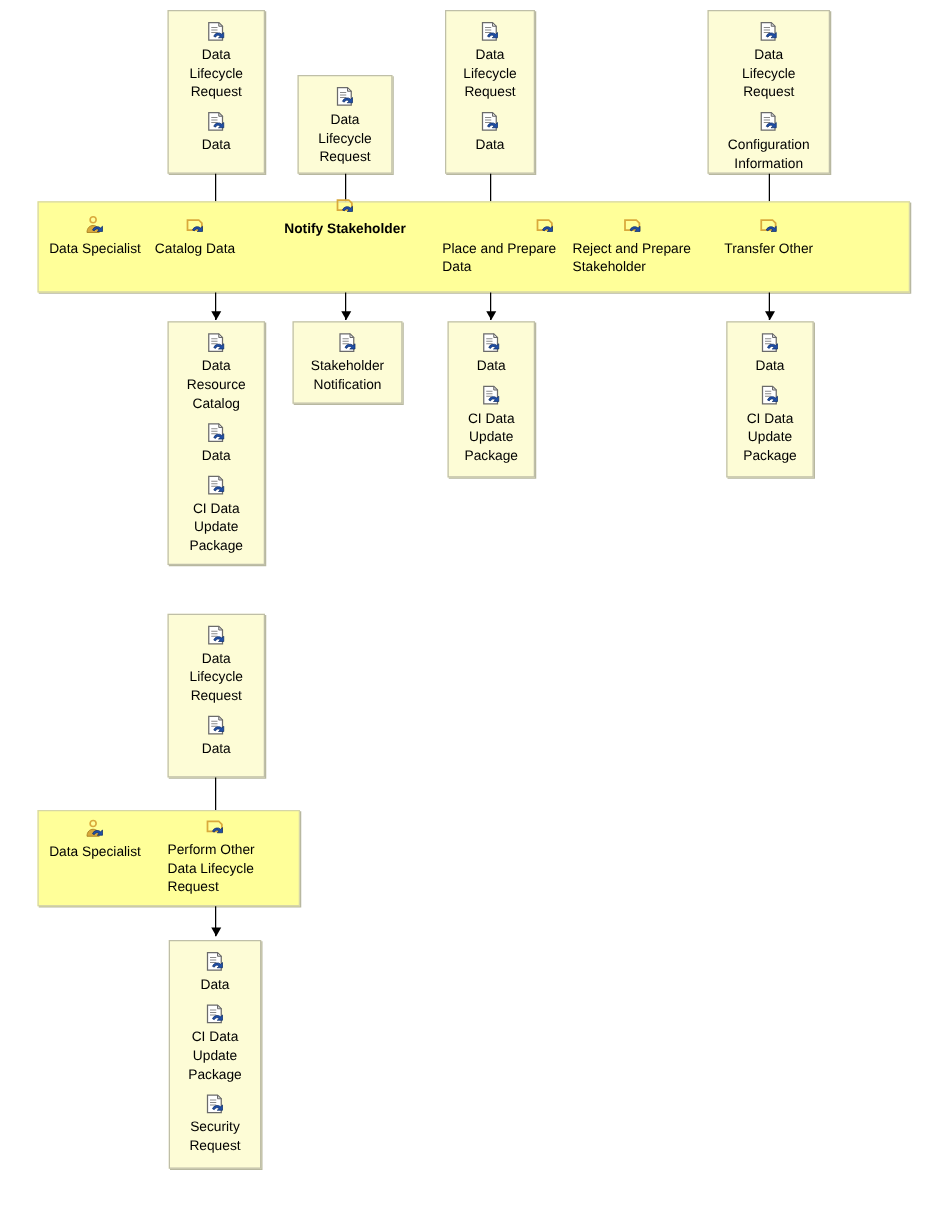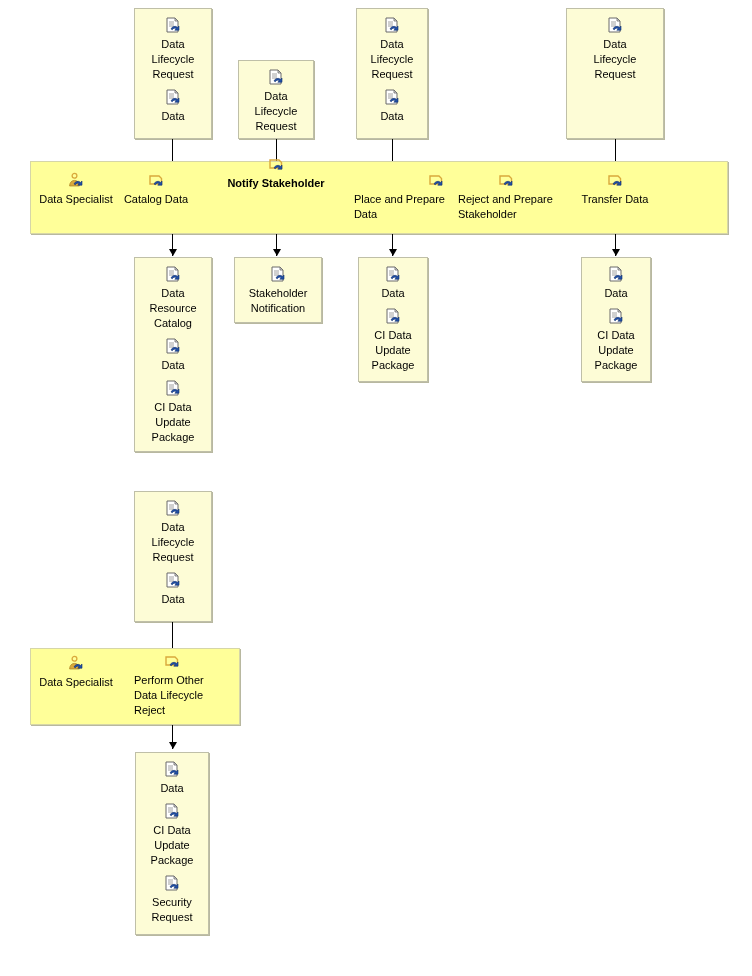--- a/index.html
+++ b/index.html
@@ -205,20 +205,36 @@
               <line x1="5" y1="7" x2="10" y2="7"></line>
               <line x1="5" y1="9" x2="10" y2="9"></line>
             </g>
             <path d="M7 12 a4 4 0 0 1 6.5 -1.6 l1.5 -1.4 v4.2 h-4.2 l1.5 -1.4 a2.4 2.4 0 0 0 -3.9 0.9 z" fill="#1f4fa8" stroke="#12306b" stroke-width="0.6"></path>
           </svg>
         </span>
       <span class="lbl">Data
 Lifecycle
 Request</span>
     </div>
+    <div class="item">
+      <span class="icon">
+          <svg viewBox="0 0 18 18" width="18" height="18" xmlns="http://www.w3.org/2000/svg">
+            <path d="M3 1 h8 l3 3 v11 h-11 z" fill="#ffffff" stroke="#6b6b6b" stroke-width="1"></path>
+            <path d="M11 1 v3 h3 z" fill="#d8d8d8" stroke="#6b6b6b" stroke-width="0.8"></path>
+            <g stroke="#8a8a8a" stroke-width="0.8">
+              <line x1="5" y1="5" x2="10" y2="5"></line>
+              <line x1="5" y1="7" x2="10" y2="7"></line>
+              <line x1="5" y1="9" x2="10" y2="9"></line>
+            </g>
+            <path d="M7 12 a4 4 0 0 1 6.5 -1.6 l1.5 -1.4 v4.2 h-4.2 l1.5 -1.4 a2.4 2.4 0 0 0 -3.9 0.9 z" fill="#1f4fa8" stroke="#12306b" stroke-width="0.6"></path>
+          </svg>
+        </span>
+      <span class="lbl">Configuration
+Information</span>
+    </div>
   </div>
 
   <div class="conn" style="left:172px; top:139px; height:32px;"></div>
   <div class="arrowhead" style="left:169px; top:170px;"></div>
 
   <div class="conn" style="left:276px; top:139px; height:32px;"></div>
   <div class="arrowhead" style="left:273px; top:170px;"></div>
 
   <div class="conn" style="left:392px; top:139px; height:32px;"></div>
   <div class="arrowhead" style="left:389px; top:170px;"></div>
@@ -281,21 +297,21 @@
 Stakeholder</span>
   </div>
 
   <div class="band-node" style="left:575px; top:172px; width:80px;">
     <span class="icon">
         <svg viewBox="0 0 18 18" width="18" height="18" xmlns="http://www.w3.org/2000/svg">
           <path d="M3 4 h9 l2.5 2.5 v5.5 h-11.5 z" fill="none" stroke="#d9a93c" stroke-width="1.4"></path>
           <path d="M7 12 a4 4 0 0 1 6.5 -1.6 l1.5 -1.4 v4.2 h-4.2 l1.5 -1.4 a2.4 2.4 0 0 0 -3.9 0.9 z" fill="#1f4fa8" stroke="#12306b" stroke-width="0.6"></path>
         </svg>
       </span>
-    <span class="lbl">Transfer Data</span>
+    <span class="lbl">Transfer Other</span>
   </div>
 
   <div class="conn" style="left:172px; top:234px; height:22px;"></div>
   <div class="arrowhead" style="left:169px; top:249px;"></div>
 
   <div class="conn" style="left:276px; top:234px; height:22px;"></div>
   <div class="arrowhead" style="left:273px; top:249px;"></div>
 
   <div class="conn" style="left:392px; top:234px; height:22px;"></div>
   <div class="arrowhead" style="left:389px; top:249px;"></div>
@@ -497,21 +513,21 @@
 
   <div class="band-node left-al" style="left:134px; top:653px; width:100px;">
     <span class="icon" style="margin-left:29px;">
         <svg viewBox="0 0 18 18" width="18" height="18" xmlns="http://www.w3.org/2000/svg">
           <path d="M3 4 h9 l2.5 2.5 v5.5 h-11.5 z" fill="none" stroke="#d9a93c" stroke-width="1.4"></path>
           <path d="M7 12 a4 4 0 0 1 6.5 -1.6 l1.5 -1.4 v4.2 h-4.2 l1.5 -1.4 a2.4 2.4 0 0 0 -3.9 0.9 z" fill="#1f4fa8" stroke="#12306b" stroke-width="0.6"></path>
         </svg>
       </span>
     <span class="lbl">Perform Other
 Data Lifecycle
-Reject</span>
+Request</span>
   </div>
 
   <div class="conn" style="left:172px; top:725px; height:24px;"></div>
   <div class="arrowhead" style="left:169px; top:742px;"></div>
 
   <div class="wp-box" style="left:135px; top:752px; width:74px; height:183px;">
     <div class="item">
       <span class="icon">
           <svg viewBox="0 0 18 18" width="18" height="18" xmlns="http://www.w3.org/2000/svg">
             <path d="M3 1 h8 l3 3 v11 h-11 z" fill="#ffffff" stroke="#6b6b6b" stroke-width="1"></path>

